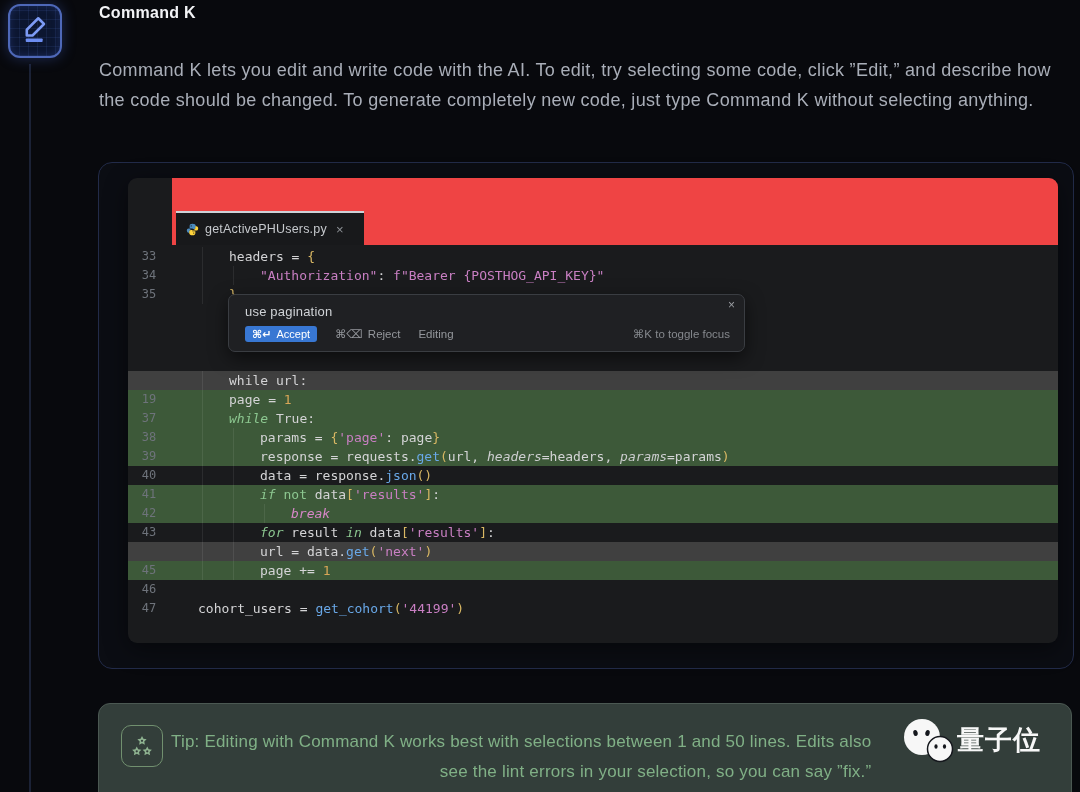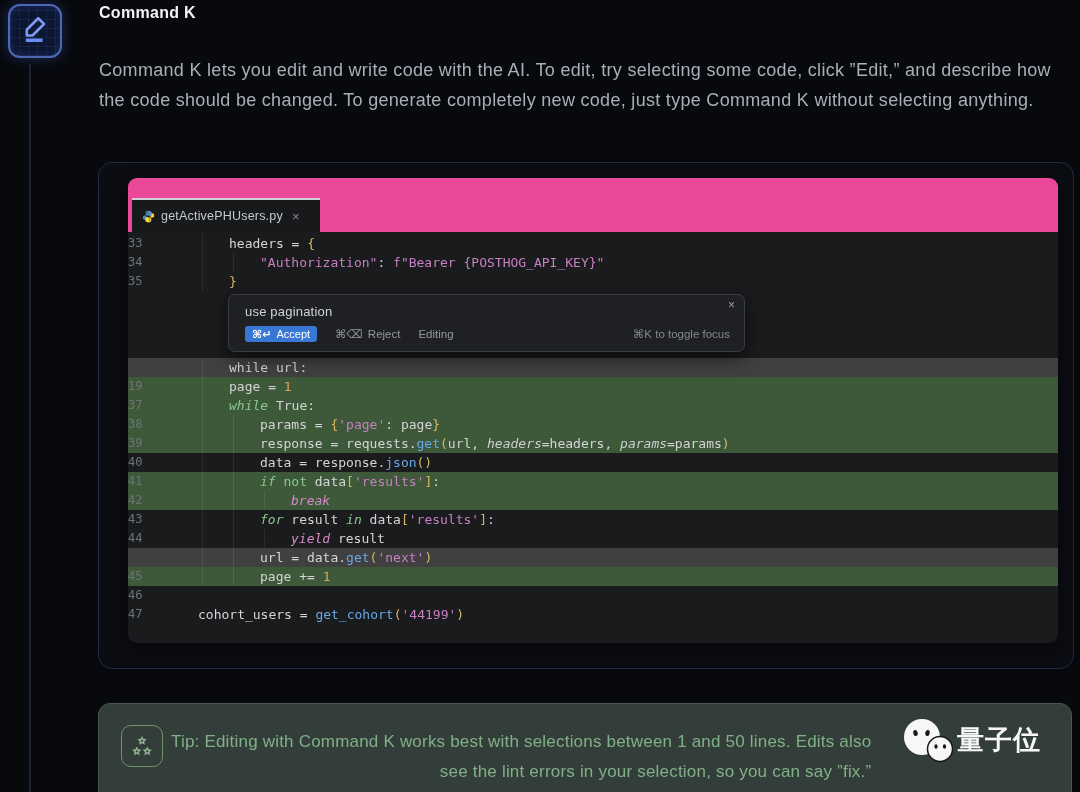--- a/index.html
+++ b/index.html
@@ -21,31 +21,31 @@
   .intro{position:absolute;left:99px;top:55px;width:972px;font-size:18px;line-height:30px;
          color:#a9aeb8;font-weight:500;letter-spacing:.3px;}
 
   
   .card{position:absolute;left:98px;top:162px;width:974px;height:505px;border:1px solid #222b49;
         border-radius:14px;background:#0b0d13;}
 
   
   .editor{position:absolute;left:128px;top:178px;width:930px;height:465px;border-radius:9px;
           background:#1a1b1d;overflow:hidden;box-shadow:0 6px 24px rgba(0,0,0,.45);}
-  .ed-header{position:relative;height:54px;background:#ec4899;}
+  .ed-header{position:relative;height:67px;background:#ef4444;margin-left:44px;}
   .ed-tab{position:absolute;left:4px;bottom:0;height:34px;width:188px;background:#18191b;
           border-top:2px solid #cdd1d7;display:flex;align-items:center;padding:0 10px;box-sizing:border-box;cursor:default;}
   .ed-tab .fname{font-size:12.5px;color:#c6c9cd;margin-left:6px;letter-spacing:.2px;}
   .ed-tab .tclose{margin-left:9px;color:#8d9196;font-size:13px;}
 
   .ed-body{padding-top:2px;font-family:"DejaVu Sans Mono","Liberation Mono",monospace;font-size:13px;}
   .crow{display:flex;height:19px;line-height:19px;white-space:pre;}
   .crow.add{background:#3d5939;}
   .crow.del{background:#404040;}
-  .gut{flex:none;width:42px;text-align:left;color:#6e737b;font-size:12px;}
+  .gut{flex:none;width:42px;text-align:center;color:#6e737b;font-size:12px;}
   .codecell{position:relative;flex:1;color:#d4d4d6;}
   .guide{position:absolute;top:0;bottom:0;width:1px;background:rgba(255,255,255,.08);}
   .tok-fg{color:#d4d4d6;}
   .tok-kw{color:#8cc790;font-style:italic;}
   .tok-kwn{color:#8cc790;}
   .tok-ctl{color:#d887c9;font-style:italic;}
   .tok-str{color:#c97fc3;}
   .tok-fn{color:#69a8e8;}
   .tok-br{color:#d9b864;}
   .tok-num{color:#d8a657;}
@@ -121,21 +121,20 @@
           <div style="height: 67px;"></div>
           <div class="crow del"><span class="gut"></span><span class="codecell" style="padding-left: 59px;"><i class="guide" style="left: 32px;"></i><span class="tok-fg">while url:</span></span></div>
           <div class="crow add"><span class="gut">19</span><span class="codecell" style="padding-left: 59px;"><i class="guide" style="left: 32px;"></i><span class="tok-fg">page = </span><span class="tok-num">1</span></span></div>
           <div class="crow add"><span class="gut">37</span><span class="codecell" style="padding-left: 59px;"><i class="guide" style="left: 32px;"></i><span class="tok-kw">while</span><span class="tok-fg"> True:</span></span></div>
           <div class="crow add"><span class="gut">38</span><span class="codecell" style="padding-left: 90px;"><i class="guide" style="left: 32px;"></i><i class="guide" style="left: 63px;"></i><span class="tok-fg">params = </span><span class="tok-br">{</span><span class="tok-str">'page'</span><span class="tok-fg">: page</span><span class="tok-br">}</span></span></div>
           <div class="crow add"><span class="gut">39</span><span class="codecell" style="padding-left: 90px;"><i class="guide" style="left: 32px;"></i><i class="guide" style="left: 63px;"></i><span class="tok-fg">response = requests.</span><span class="tok-fn">get</span><span class="tok-br">(</span><span class="tok-fg">url, </span><span class="tok-arg">headers</span><span class="tok-fg">=headers, </span><span class="tok-arg">params</span><span class="tok-fg">=params</span><span class="tok-br">)</span></span></div>
           <div class="crow"><span class="gut">40</span><span class="codecell" style="padding-left: 90px;"><i class="guide" style="left: 32px;"></i><i class="guide" style="left: 63px;"></i><span class="tok-fg">data = response.</span><span class="tok-fn">json</span><span class="tok-br">()</span></span></div>
           <div class="crow add"><span class="gut">41</span><span class="codecell" style="padding-left: 90px;"><i class="guide" style="left: 32px;"></i><i class="guide" style="left: 63px;"></i><span class="tok-kw">if</span><span class="tok-fg"> </span><span class="tok-kwn">not</span><span class="tok-fg"> data</span><span class="tok-br">[</span><span class="tok-str">'results'</span><span class="tok-br">]</span><span class="tok-fg">:</span></span></div>
           <div class="crow add"><span class="gut">42</span><span class="codecell" style="padding-left: 121px;"><i class="guide" style="left: 32px;"></i><i class="guide" style="left: 63px;"></i><i class="guide" style="left: 94px;"></i><span class="tok-ctl">break</span></span></div>
           <div class="crow"><span class="gut">43</span><span class="codecell" style="padding-left: 90px;"><i class="guide" style="left: 32px;"></i><i class="guide" style="left: 63px;"></i><span class="tok-kw">for</span><span class="tok-fg"> result </span><span class="tok-kw">in</span><span class="tok-fg"> data</span><span class="tok-br">[</span><span class="tok-str">'results'</span><span class="tok-br">]</span><span class="tok-fg">:</span></span></div>
-          <div class="crow"><span class="gut">44</span><span class="codecell" style="padding-left: 121px;"><i class="guide" style="left: 32px;"></i><i class="guide" style="left: 63px;"></i><i class="guide" style="left: 94px;"></i><span class="tok-ctl">yield</span><span class="tok-fg"> result</span></span></div>
           <div class="crow del"><span class="gut"></span><span class="codecell" style="padding-left: 90px;"><i class="guide" style="left: 32px;"></i><i class="guide" style="left: 63px;"></i><span class="tok-fg">url = data.</span><span class="tok-fn">get</span><span class="tok-br">(</span><span class="tok-str">'next'</span><span class="tok-br">)</span></span></div>
           <div class="crow add"><span class="gut">45</span><span class="codecell" style="padding-left: 90px;"><i class="guide" style="left: 32px;"></i><i class="guide" style="left: 63px;"></i><span class="tok-fg">page += </span><span class="tok-num">1</span></span></div>
           <div class="crow"><span class="gut">46</span><span class="codecell" style="padding-left: 28px;"></span></div>
           <div class="crow"><span class="gut">47</span><span class="codecell" style="padding-left: 28px;"><span class="tok-fg">cohort_users = </span><span class="tok-fn">get_cohort</span><span class="tok-br">(</span><span class="tok-str">'44199'</span><span class="tok-br">)</span></span></div>
         </div>
     </div>
   </div>
 
   <div class="widget">
     <span class="wclose">×</span>

